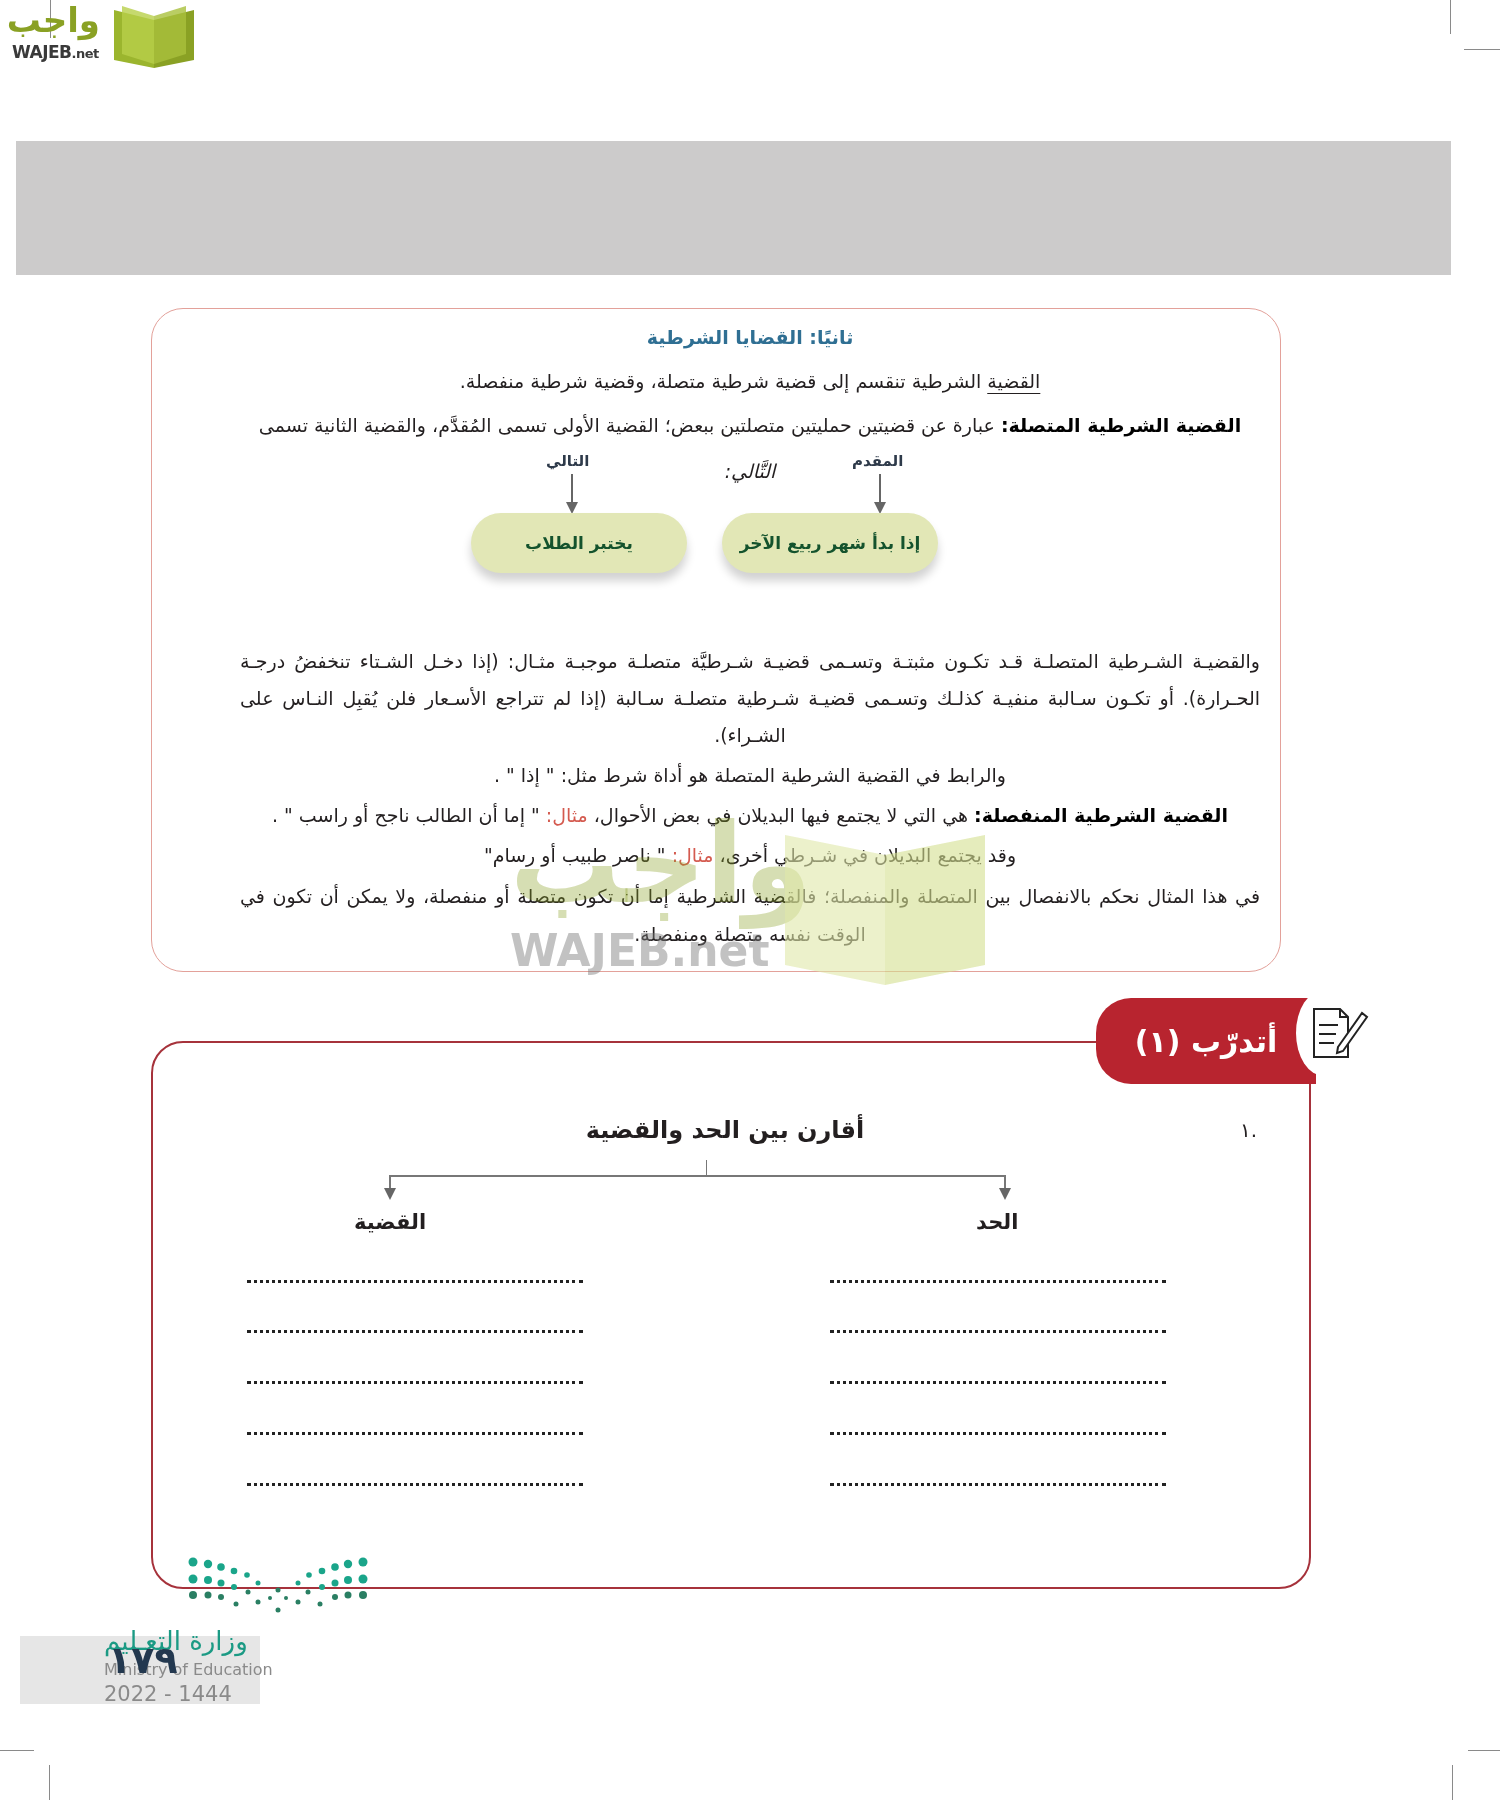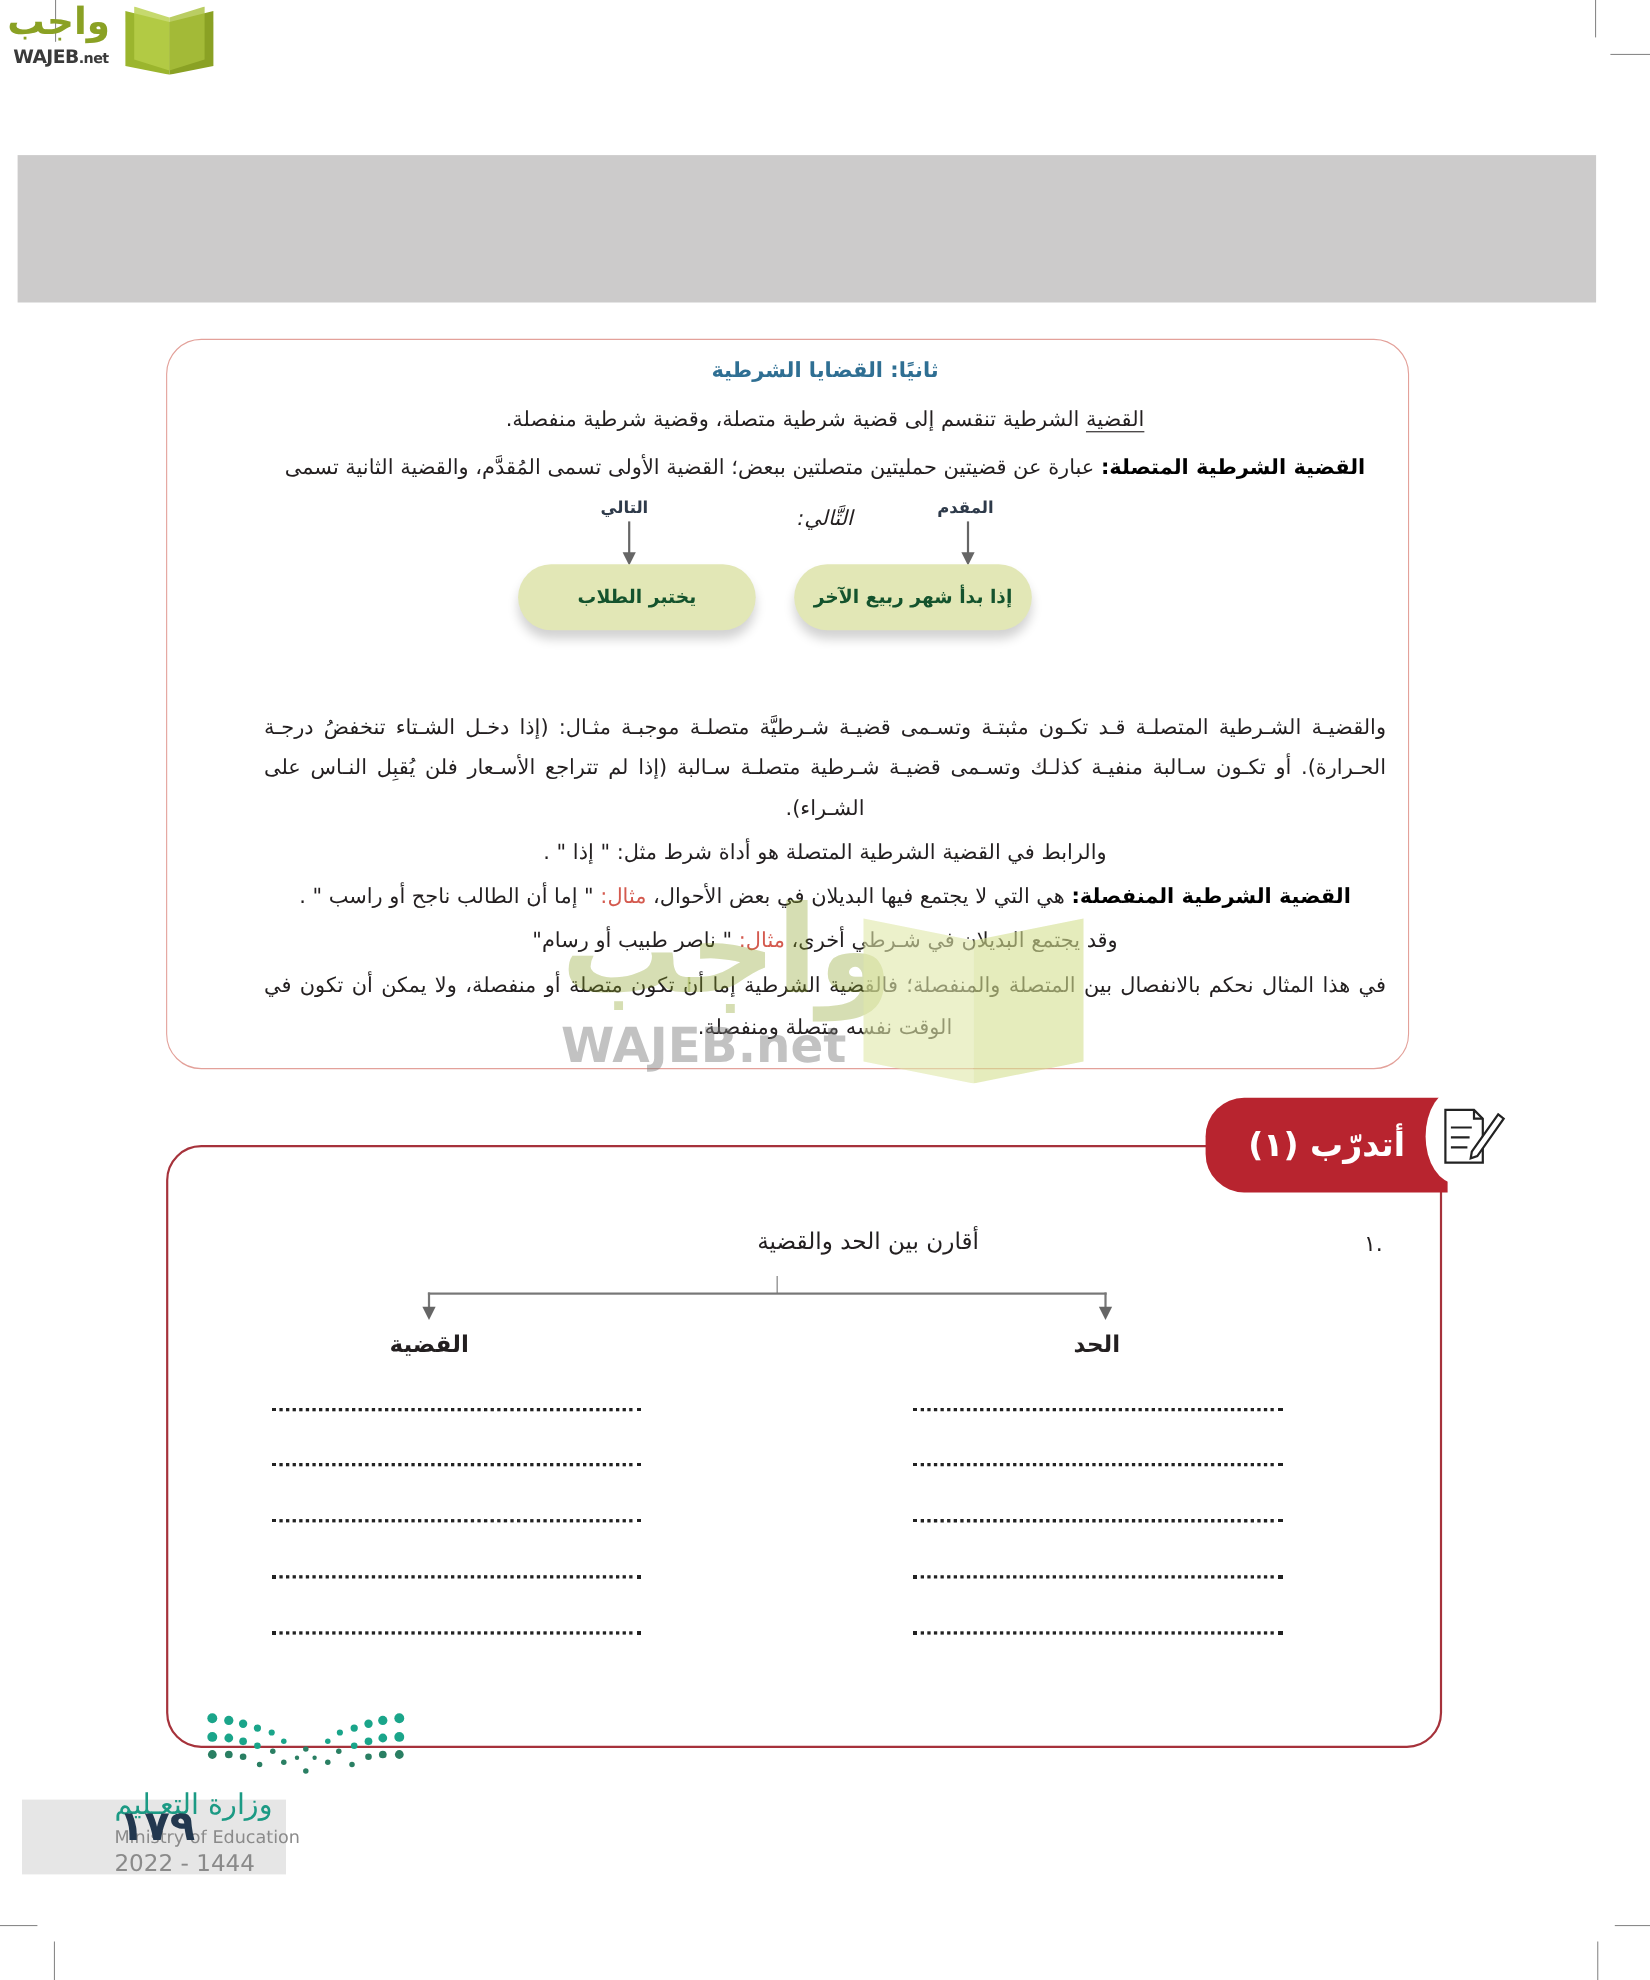--- a/index.html
+++ b/index.html
@@ -56,21 +56,21 @@
   }
   .ex-tab {
     left:1096px; top:998px; width:220px; height:86px; background:#b8242f;
     border-radius:35px 0 0 35px;
     color:#fff; font-weight:bold; font-size:30px; display:flex; align-items:center; justify-content:center; direction:rtl;
   }
   .ex-tab-cut { left:1296px; top:990px; width:56px; height:86px; background:#fff; border-radius:50%; }
   .ex-icon { left:1310px; top:1005px; width:60px; height:55px; }
 
   .q-num { left:1240px; top:1118px; font-size:20px; color:#231f20; }
-  .q-title { left:560px; top:1116px; width:330px; font-size:21px; font-weight:normal; direction:rtl; }
+  .q-title { left:560px; top:1116px; width:330px; text-align:center; font-size:24px; font-weight:bold; direction:rtl; }
   .col-head { font-size:21px; font-weight:bold; direction:rtl; }
   .dots { position:absolute; height:2px; border-top:3px dotted #222; width:336px; }
 
   
   .moe-dots { left:188px; top:1552px; width:180px; height:70px; }
   .page-tab { left:20px; top:1636px; width:240px; height:68px; background:#e6e6e6; }
   .moe-ar { left:104px; top:1626px; font-size:26px; color:#1b9a84; direction:rtl; }
   .moe-en { left:104px; top:1660px; font-size:16px; color:#8a8a8a; }
   .moe-yr { left:104px; top:1682px; font-size:21px; color:#8a8a8a; }
   .page-num { left:108px; top:1638px; font-size:38px; font-weight:bold; color:#23384f; direction:rtl; }

